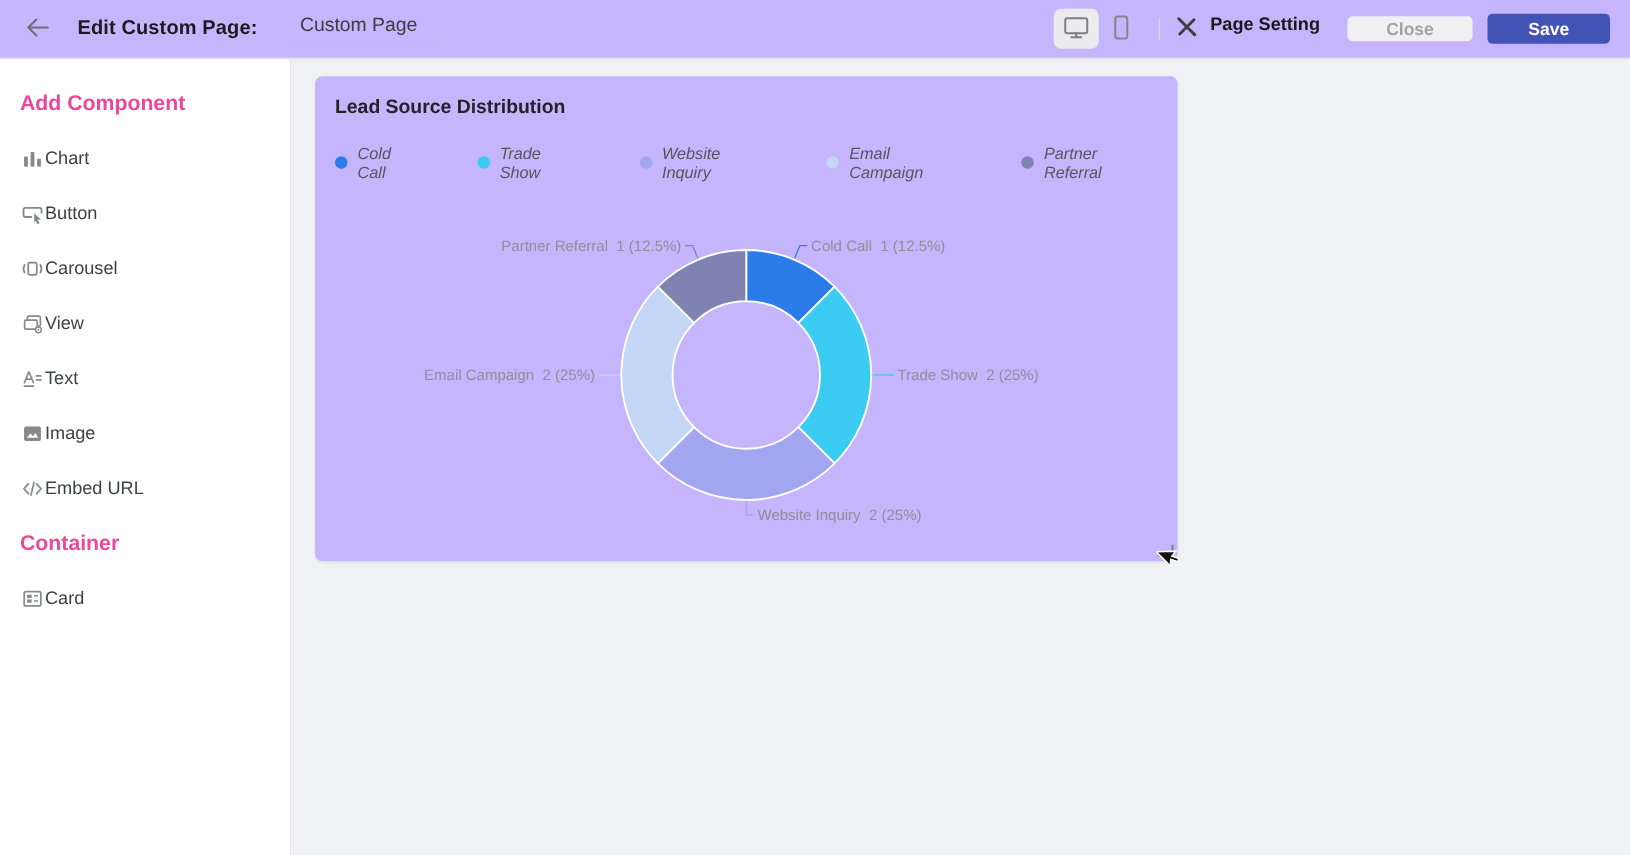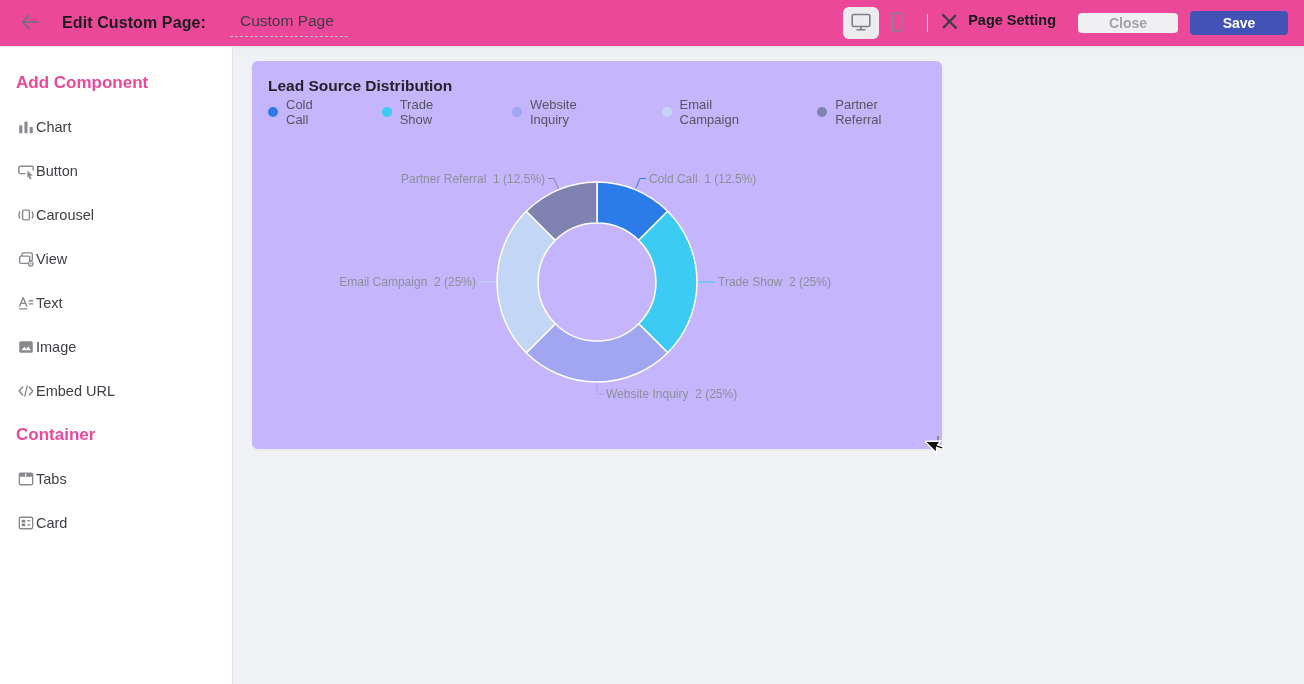--- a/index.html
+++ b/index.html
@@ -6,21 +6,21 @@
   html,body { width:1304px; height:684px; overflow:hidden; }
   body {
     font-family: "Liberation Sans", sans-serif;
     background:#f0f1f4;
     position:relative;
     color:#333;
   }
   
   .topbar {
     position:absolute; top:0; left:0; width:1304px; height:47px;
-    background:#ec4899; border-bottom:1px solid #e3e3e6;
+    background:#c4b5fd; border-bottom:1px solid #e3e3e6;
     box-shadow:0 1px 2px rgba(0,0,0,.04);
     display:flex; align-items:center; justify-content:space-between;
     padding:0 16px; z-index:5;
   }
   .tb-left { display:flex; align-items:center; }
   .back-btn { width:28px; height:28px; display:flex; align-items:center; justify-content:center; cursor:pointer; background:none; border:none; margin-right:18px; }
   .tb-title { font-size:16px; font-weight:700; color:#1b1b1f; letter-spacing:.1px; }
   .page-name {
     margin-left:24px; font-size:15.5px; color:#3c3c41;
     border-bottom:1px dashed #bdbdc2; padding:3px 10px 6px; min-width:118px; cursor:text;
@@ -40,21 +40,21 @@
   .section-title { padding:12px 16px 12px; font-size:17px; font-weight:700; color:#ec4899; }
   .side-item { display:flex; align-items:center; padding:11px 16px; font-size:14.5px; color:#3e4046; cursor:grab; line-height:22px; }
   .s-icon { width:20px; height:20px; display:flex; align-items:center; justify-content:center; flex:none; }
   
   .canvas { position:absolute; top:47px; left:233px; right:0; bottom:0; }
   .widget-card {
     position:absolute; left:19px; top:14px; width:690px; height:388px;
     background:#c4b5fd; border-radius:6px; box-shadow:0 1px 3px rgba(25,30,60,.05);
   }
   .card-title { margin:16px 16px 0; font-size:15.5px; font-weight:700; color:#232327; }
-  .legend { display:flex; align-items:center; gap:44px; margin:2px 16px 0; }
+  .legend { display:flex; align-items:center; gap:44px; margin:20px 16px 0;font-style:italic; }
   .legend-item { display:flex; align-items:center; gap:8px; font-size:13px; color:#55575e; cursor:pointer; }
   .legend-dot { width:10px; height:10px; border-radius:50%; flex:none; }
   .chart-area { position:relative; height:300px; margin-top:2px; }
   .chart-area svg { display:block; }
   .slice-label { font-size:12px; fill:#8d9099; }
   .resize-cursor { position:absolute; left:692px; top:386px; pointer-events:none; }
 </style>
 </head>
 <body>
 
@@ -170,30 +170,20 @@
       <span class="s-icon">
         <svg width="18" height="18" viewBox="0 0 20 20" fill="none">
           <path d="M6.3 5.6 L2.4 10 l3.9 4.4" stroke="#87898f" stroke-width="1.6" stroke-linecap="round" stroke-linejoin="round"></path>
           <path d="M13.7 5.6 L17.6 10 l-3.9 4.4" stroke="#87898f" stroke-width="1.6" stroke-linecap="round" stroke-linejoin="round"></path>
           <path d="M11.3 4.4 l-2.6 11.2" stroke="#87898f" stroke-width="1.5" stroke-linecap="round"></path>
         </svg>
       </span>
       <span class="s-label">Embed URL</span>
     </div>
     <div class="section-title">Container</div>
-    <div class="side-item">
-      <span class="s-icon">
-        <svg width="18" height="18" viewBox="0 0 20 20" fill="none">
-          <rect x="2.6" y="3.6" width="14.8" height="12.8" rx="1.6" stroke="#87898f" stroke-width="1.5"></rect>
-          <path d="M2.6 5.2 a1.6 1.6 0 0 1 1.6-1.6 h11.6 a1.6 1.6 0 0 1 1.6 1.6 v2.2 H2.6 Z" fill="#87898f"></path>
-          <path d="M9.6 3.8 v3.4" stroke="#fff" stroke-width="1.2"></path>
-        </svg>
-      </span>
-      <span class="s-label">Tabs</span>
-    </div>
     <div class="side-item">
       <span class="s-icon">
         <svg width="18" height="18" viewBox="0 0 20 20" fill="none">
           <rect x="2.6" y="3.6" width="14.8" height="12.8" rx="1.6" stroke="#87898f" stroke-width="1.5"></rect>
           <rect x="5.2" y="6.4" width="4" height="3" fill="#87898f"></rect>
           <rect x="5.2" y="10.6" width="4" height="3" fill="#87898f"></rect>
           <path d="M11.4 7.4 h3.4 M11.4 12 h3.4" stroke="#87898f" stroke-width="1.4"></path>
         </svg>
       </span>
       <span class="s-label">Card</span>

